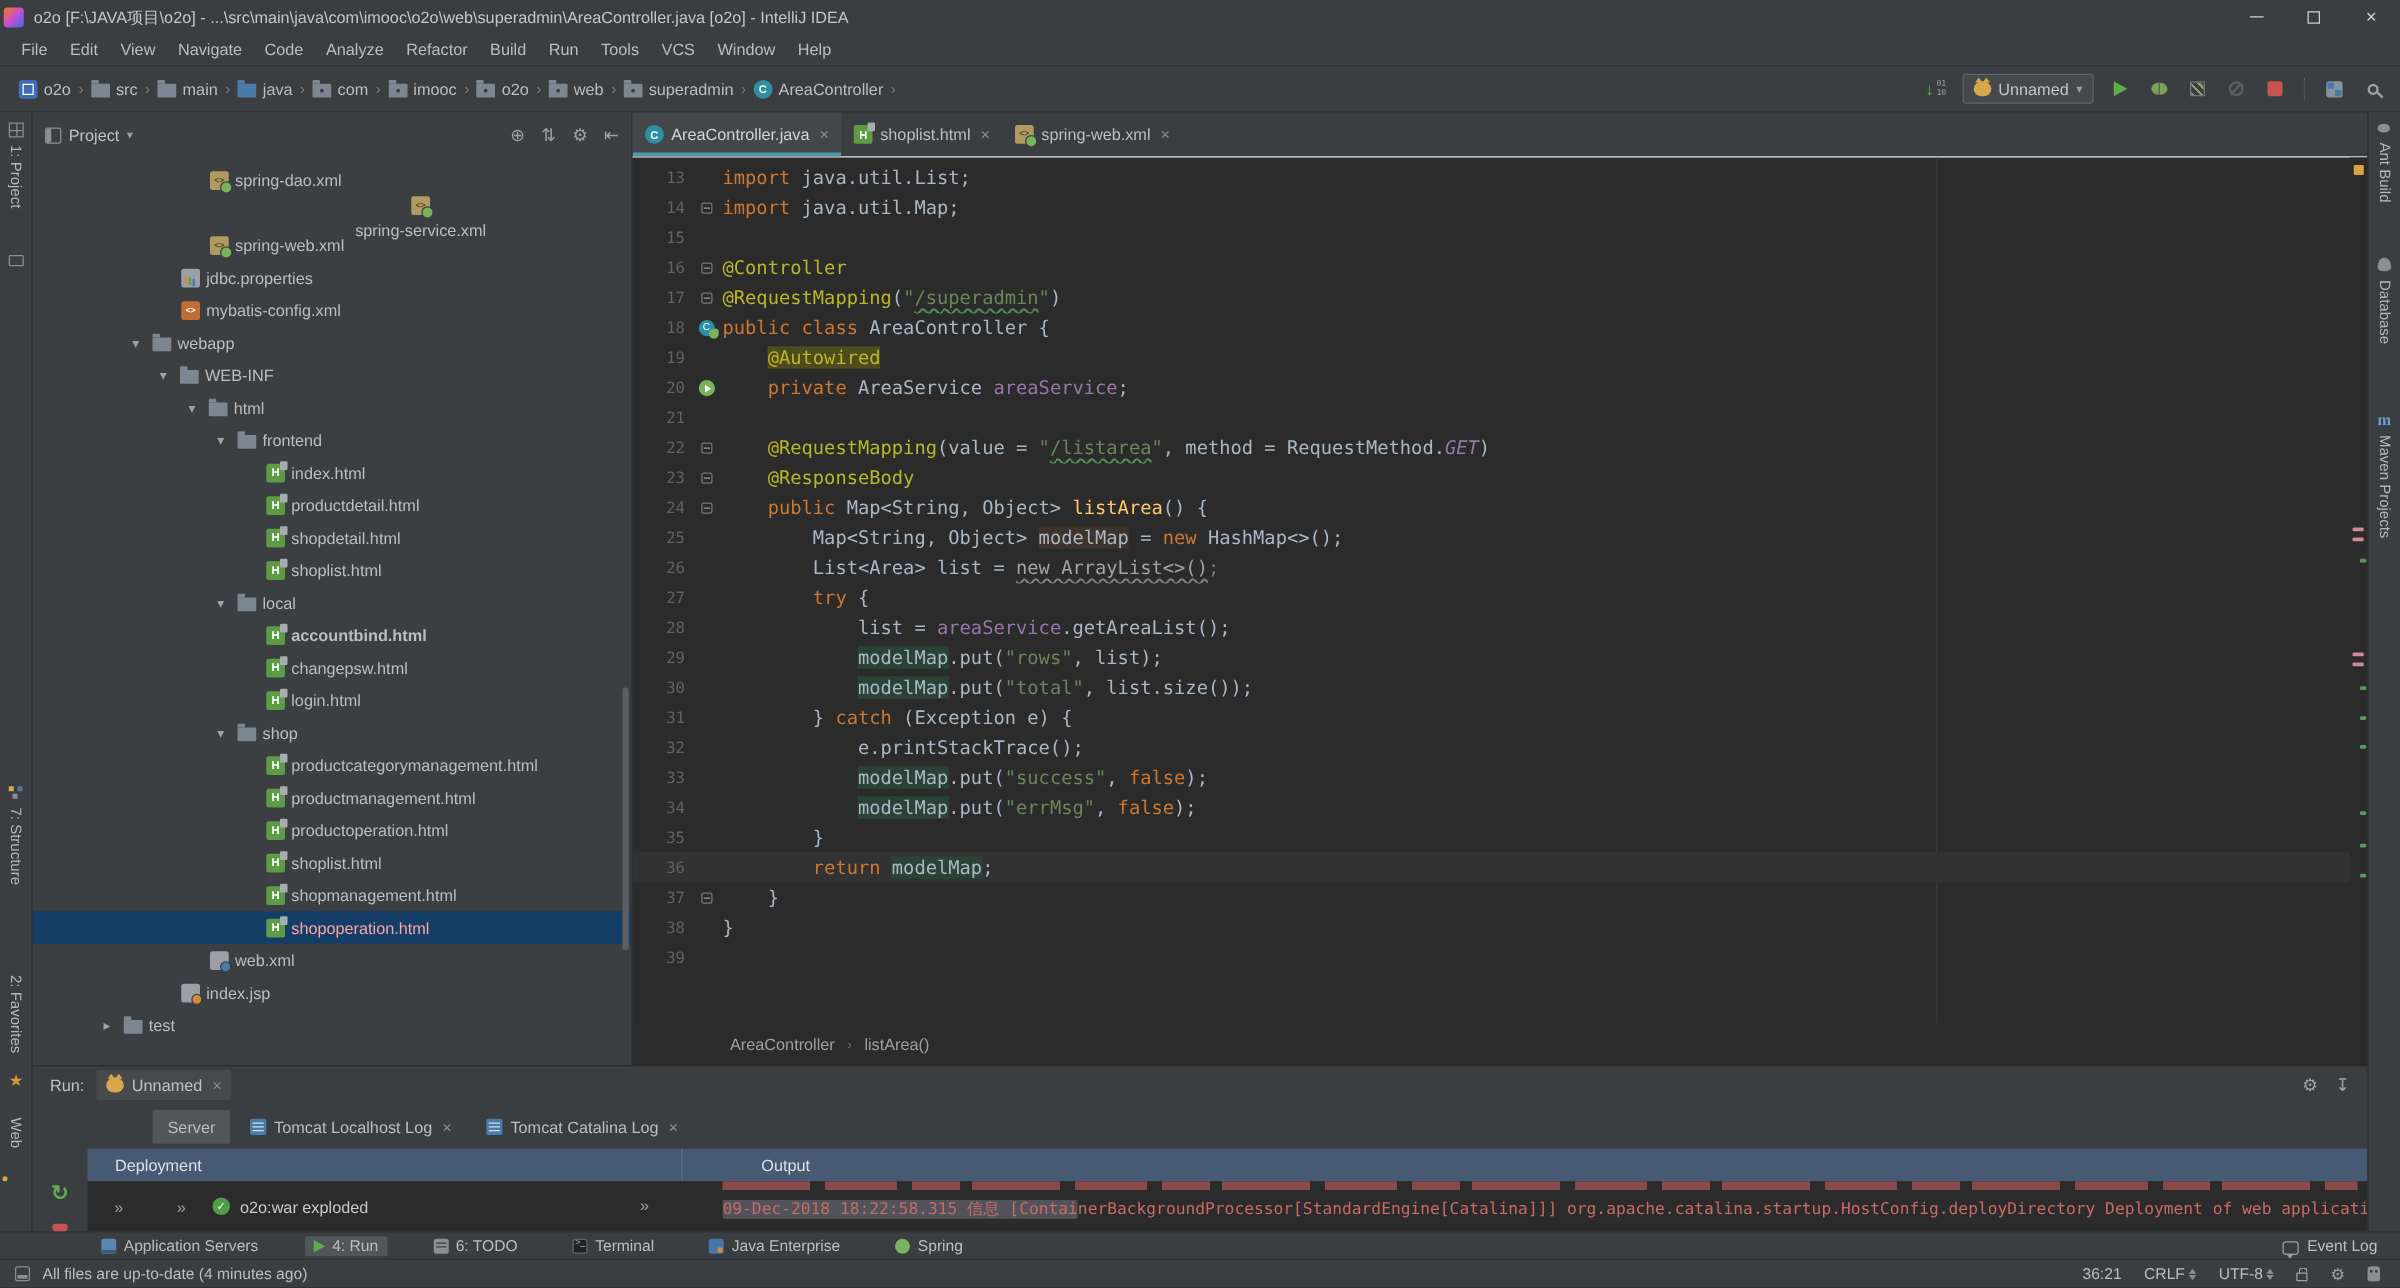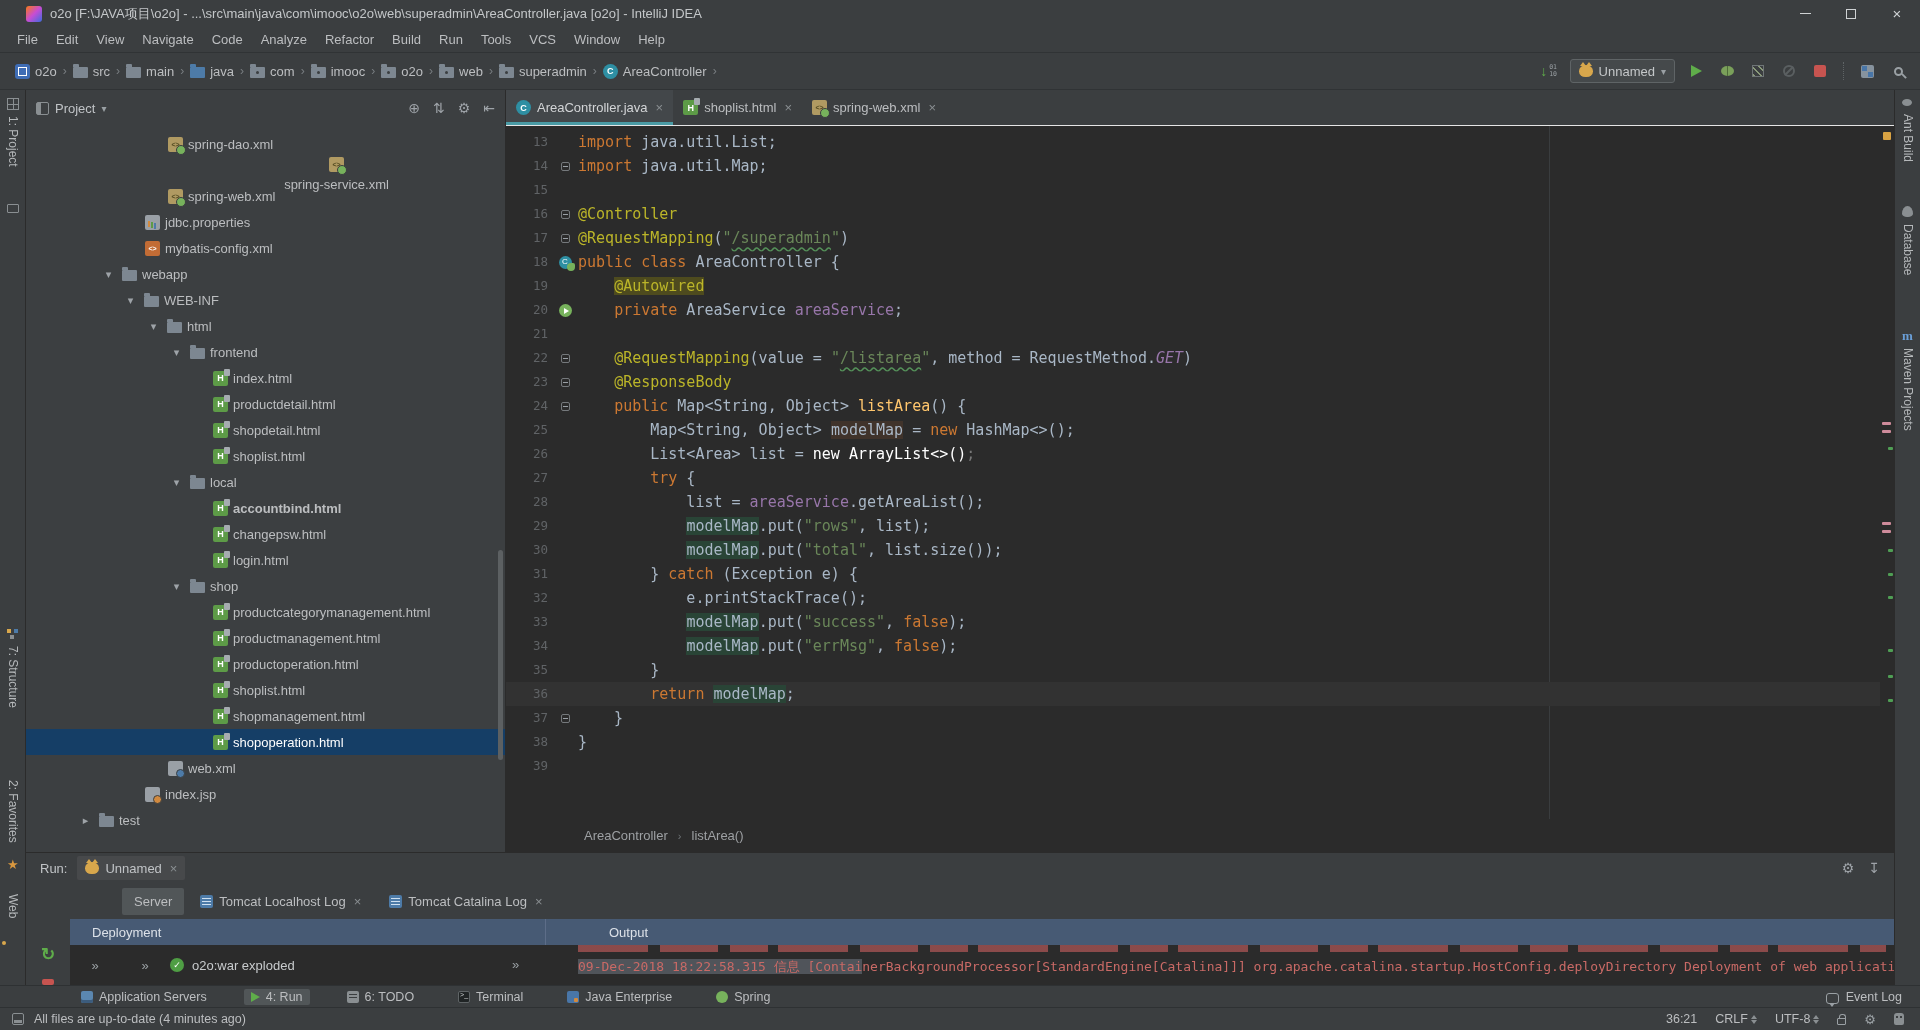--- a/index.html
+++ b/index.html
@@ -2,21 +2,21 @@
 <html><head>
 <meta charset="utf-8">
 <style>
   *{box-sizing:border-box}
   html,body{margin:0;padding:0}
   body{width:1920px;height:1030px;overflow:hidden;background:#2b2b2b;
        font-family:"Liberation Sans",sans-serif;color:#bcbec0}
   #app{position:relative;width:1920px;height:1030px;display:flex;flex-direction:column;background:#3b3e40}
 
   
-  #titlebar{height:27px;flex:none;display:flex;align-items:center;gap:8px;padding-left:26px;font-size:13px;color:#c4c7c9;background:#3b3e40}
+  #titlebar{height:27px;flex:none;display:flex;align-items:center;gap:8px;padding-left:3px;font-size:13px;color:#c4c7c9;background:#3b3e40}
   .appicon{width:16px;height:16px;flex:none;border-radius:3px;background:linear-gradient(135deg,#f97a12 0%,#c74dd4 50%,#3b6ce0 100%)}
   #wtitle{white-space:nowrap;overflow:hidden}
   .wctrl{margin-left:auto;display:flex;height:100%;flex:none}
   .wbtn{width:46px;display:flex;align-items:center;justify-content:center;color:#cfd2d4;font-size:15px}
   .minbar{width:11px;height:1px;background:#cfd2d4}
   .maxbox{width:10px;height:10px;border:1px solid #cfd2d4}
 
   
   #menubar{height:25px;flex:none;display:flex;align-items:center;padding-left:8px;font-size:13px;color:#bcbec0}
   .mitem{padding:2px 9px}
@@ -78,21 +78,21 @@
   #centerrow{flex:1;display:flex;margin:0 26px;min-height:0;background:#3b3e40}
 
   
   #project{width:480px;flex:none;display:flex;flex-direction:column;border-right:1px solid #2b2b2b;background:#3c3f41}
   #phead{height:36px;flex:none;display:flex;align-items:center;padding:0 10px;gap:6px;font-size:13px;color:#c0c3c6}
   .phpanelicon{width:13px;height:13px;border:1px solid #8a8f92;border-radius:2px;position:relative}
   .phpanelicon::after{content:"";position:absolute;left:0;top:0;bottom:0;width:4px;background:#8a8f92}
   .phicons{margin-left:auto;display:flex;gap:13px;color:#9ea3a8;font-size:14px;align-items:center}
   #tree{flex:1;position:relative;padding-top:5px;overflow:hidden;background:#3c3f41}
   .trow{height:26px;display:flex;align-items:center;font-size:13px;color:#bcbec0;gap:5px;white-space:nowrap}
-  .trow.selected{background:#153e66;color:#ffffff}
+  .trow.selected{background:#153e66;color:#fca5a5}
   .tarrow{width:17px;flex:none;color:#9ea3a8;font-size:11px;text-align:center}
   .tscroll{position:absolute;right:2px;top:424px;width:5px;height:210px;background:#5c6062;border-radius:3px}
 
   
   #editorcol{flex:1;position:relative;background:#2b2b2b;min-width:0}
   #tabs{height:36px;background:#3b3e40;display:flex;align-items:stretch;border-bottom:1px solid #e5e5e5}
   .etab{display:flex;align-items:center;gap:6px;padding:0 10px;font-size:13px;color:#bcbec0}
   .etab.active{background:#43474a;box-shadow:inset 0 -3px 0 #4a9ba5;color:#d3d5d7}
   .tclose{color:#8a8f92;font-size:13px;margin-left:2px}
   #code{position:absolute;left:0;right:14px;top:36px;bottom:33px;font-family:"DejaVu Sans Mono",monospace;font-size:15px;overflow:hidden;padding-top:4px}
@@ -107,21 +107,21 @@
   .gi.bean{background:#2e8fa3}
   .gi.bean::before{content:"C";position:absolute;inset:0;display:flex;align-items:center;justify-content:center;font-size:8px;color:#fff;font-family:"Liberation Sans",sans-serif}
   .gi.bean::after{content:"";position:absolute;right:-3px;bottom:-2px;width:8px;height:8px;border-radius:50% 2px 50% 50%;background:#77b25c}
   .gi.wire{background:#77b25c}
   .gi.wire::after{content:"";position:absolute;left:5px;top:4px;border-left:5px solid #fff;border-top:3px solid transparent;border-bottom:3px solid transparent}
   .ct{white-space:pre}
   .kw{color:#cc7832}.def{color:#a9b7c6}.str{color:#6a8759}.ann{color:#bbb529}
   .meth{color:#ffc66d}.field{color:#9876aa}.enumc{color:#9876aa;font-style:italic}
   .gray{color:#787878}
   .strw{color:#6a8759;text-decoration:underline;text-decoration-style:wavy;text-decoration-color:#549159;text-underline-offset:3px}
-  .grayw{color:#ffffff;text-decoration-style:wavy;text-decoration-color:#808080;text-underline-offset:3px}
+  .grayw{color:#a3a3a3;text-decoration:underline;text-decoration-style:wavy;text-decoration-color:#808080;text-underline-offset:3px}
   .hlA{background:#4e4b1e}.hlB{background:#40332b}.hlG{background:#294436}
   #stripe{position:absolute;right:0;top:36px;bottom:33px;width:14px;background:#2b2b2b}
   .smark{position:absolute;border-radius:1px}
   #ebread{position:absolute;left:0;right:0;bottom:0;height:33px;display:flex;align-items:center;padding-left:78px;gap:10px;font-size:13px;color:#9da0a3;background:#2b2b2b}
 
   
   #runpanel{height:133px;flex:none;margin:0 26px;background:#3b3e40;border-top:1px solid #2b2b2b;position:relative;display:flex;flex-direction:column}
   .rhead{height:30px;flex:none;display:flex;align-items:center;padding-left:14px;gap:10px;font-size:13px;color:#c0c3c6}
   .rctab{display:flex;align-items:center;gap:6px;background:#47494b;height:24px;padding:0 8px;border-radius:2px}
   .rheadicons{margin-left:auto;display:flex;gap:14px;padding-right:14px;color:#9ea3a8;font-size:14px}

